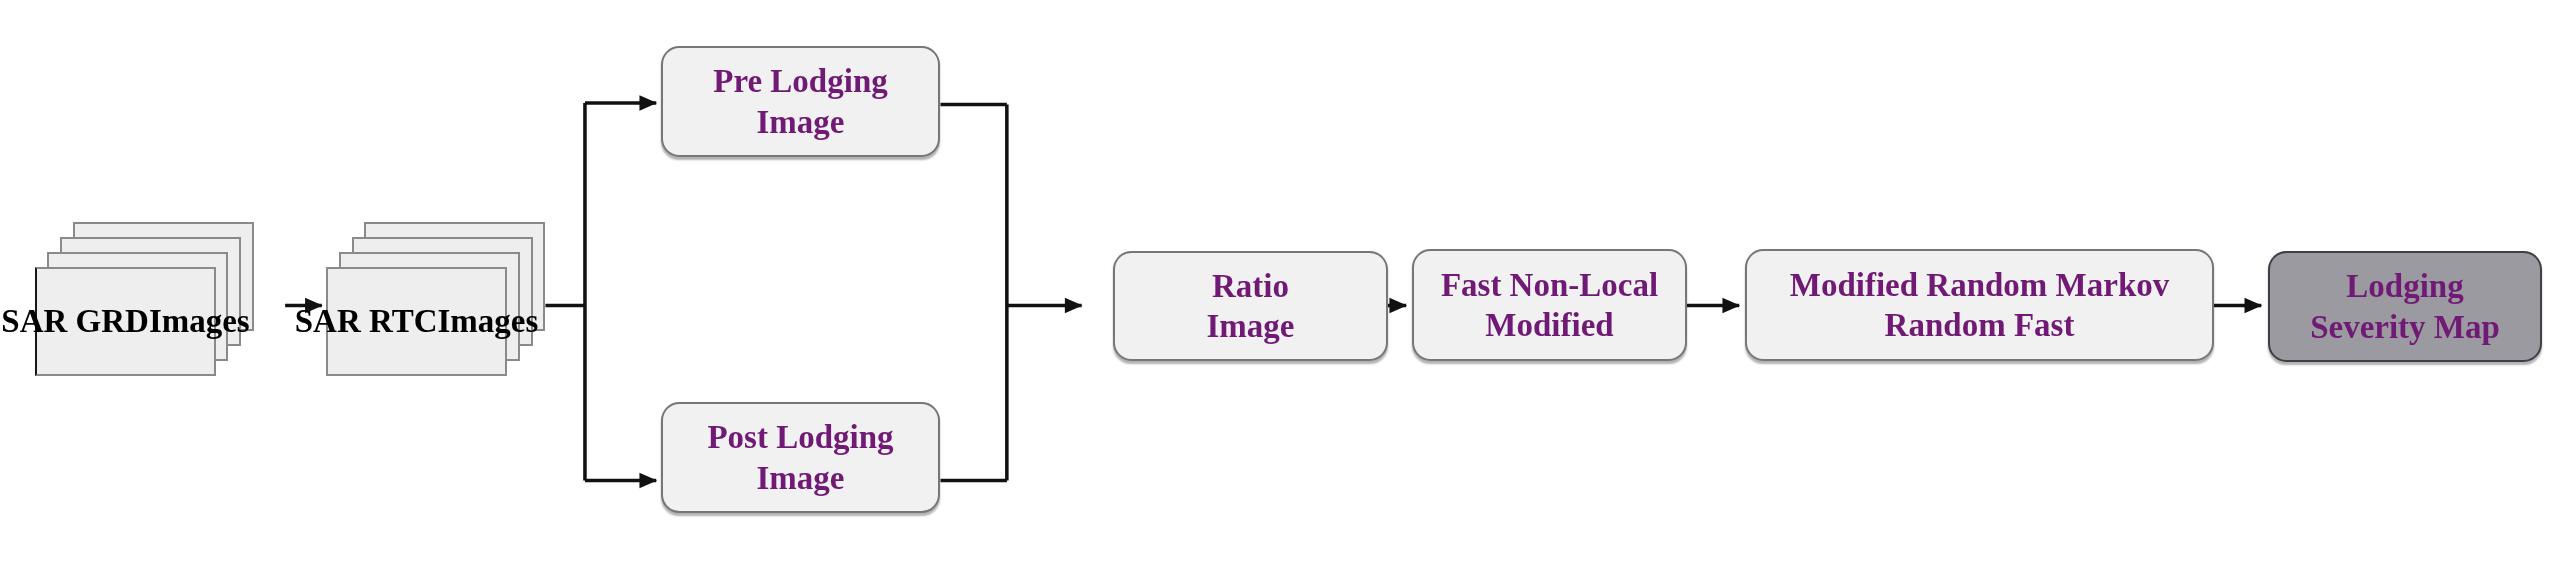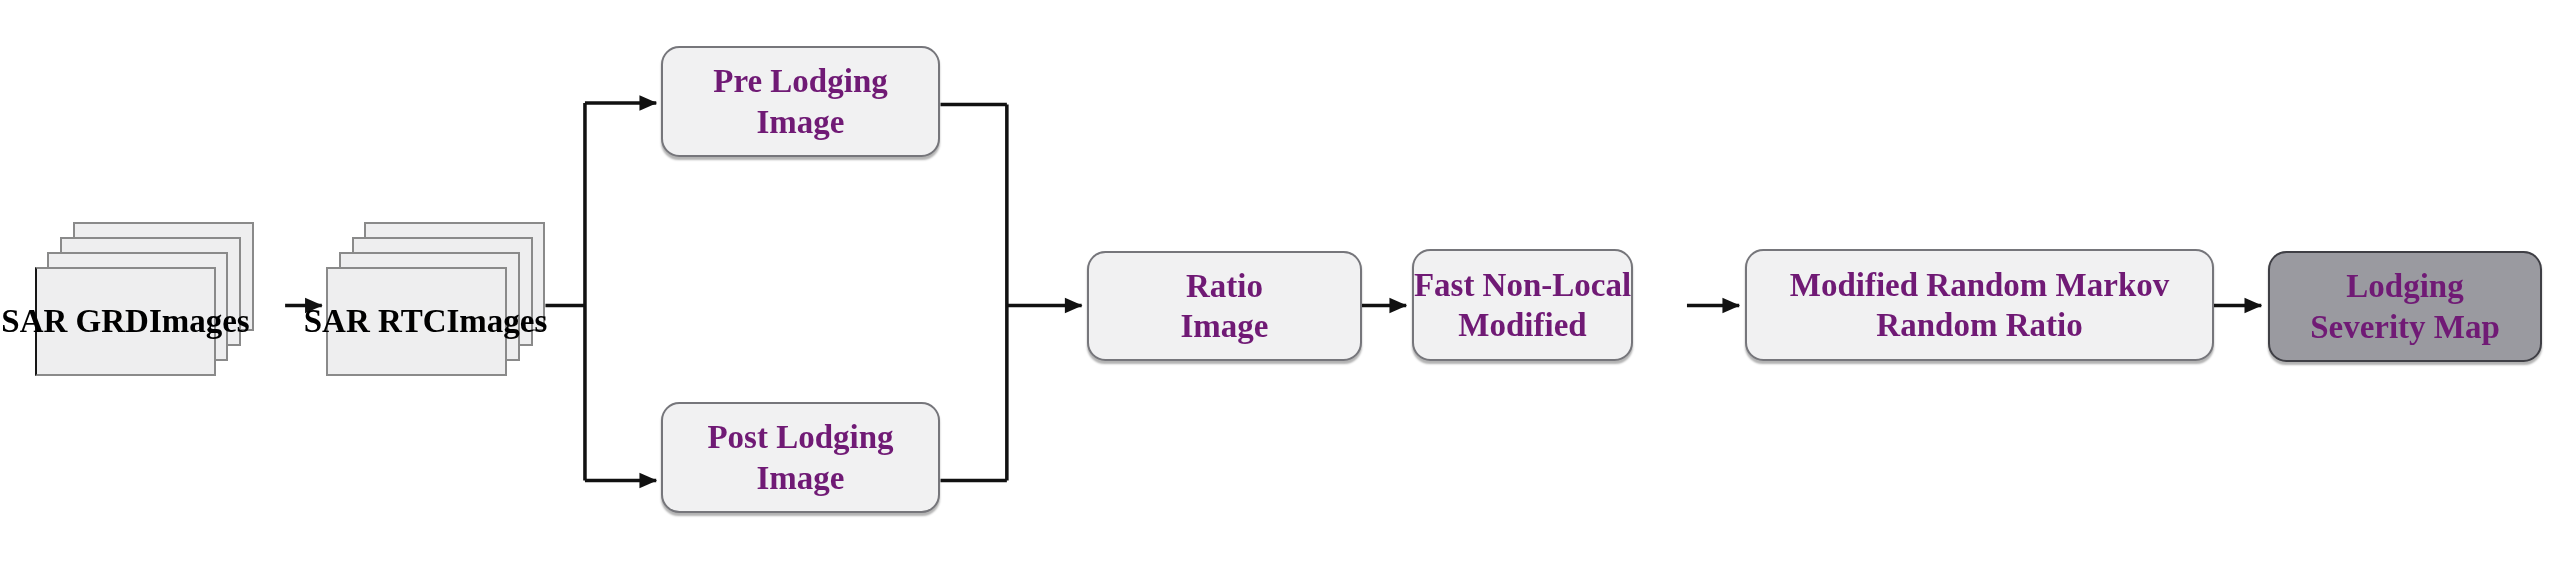--- a/index.html
+++ b/index.html
@@ -88,49 +88,49 @@
       <span>SAR GRD</span>
       <span>Images</span>
     </div>
   </div>
 
   <div>
     <div class="stack-layer" style="left:364px; top:222px;"></div>
     <div class="stack-layer" style="left:352px; top:237px;"></div>
     <div class="stack-layer" style="left:339px; top:252px;"></div>
     <div class="stack-layer" style="left:326px; top:267px;"></div>
-    <div class="stack-label" style="left:335px; top:267px;">
+    <div class="stack-label" style="left:326px; top:267px;">
       <span>SAR RTC</span>
       <span>Images</span>
     </div>
   </div>
 
   <div class="node" style="left:661px; top:46px; width:279px; height:111px;">
     <span>Pre Lodging</span>
     <span>Image</span>
   </div>
 
   <div class="node" style="left:661px; top:402px; width:279px; height:111px;">
     <span>Post Lodging</span>
     <span>Image</span>
   </div>
 
-  <div class="node" style="left:1087px; top:251px; width:275px; height:110px;">
+  <div class="node" style="left:1113px; top:251px; width:275px; height:110px;">
     <span>Ratio</span>
     <span>Image</span>
   </div>
 
-  <div class="node" style="left:1412px; top:249px; width:221px; height:112px;">
+  <div class="node" style="left:1412px; top:249px; width:275px; height:112px;">
     <span>Fast Non-Local</span>
     <span>Modified</span>
   </div>
 
   <div class="node" style="left:1745px; top:249px; width:469px; height:112px;">
     <span>Modified Random Markov</span>
-    <span>Random Ratio</span>
+    <span>Random Fast</span>
   </div>
 
   <div class="node node-output" style="left:2268px; top:251px; width:274px; height:111px;">
     <span>Lodging</span>
     <span>Severity Map</span>
   </div>
 
 </div>
 
 

